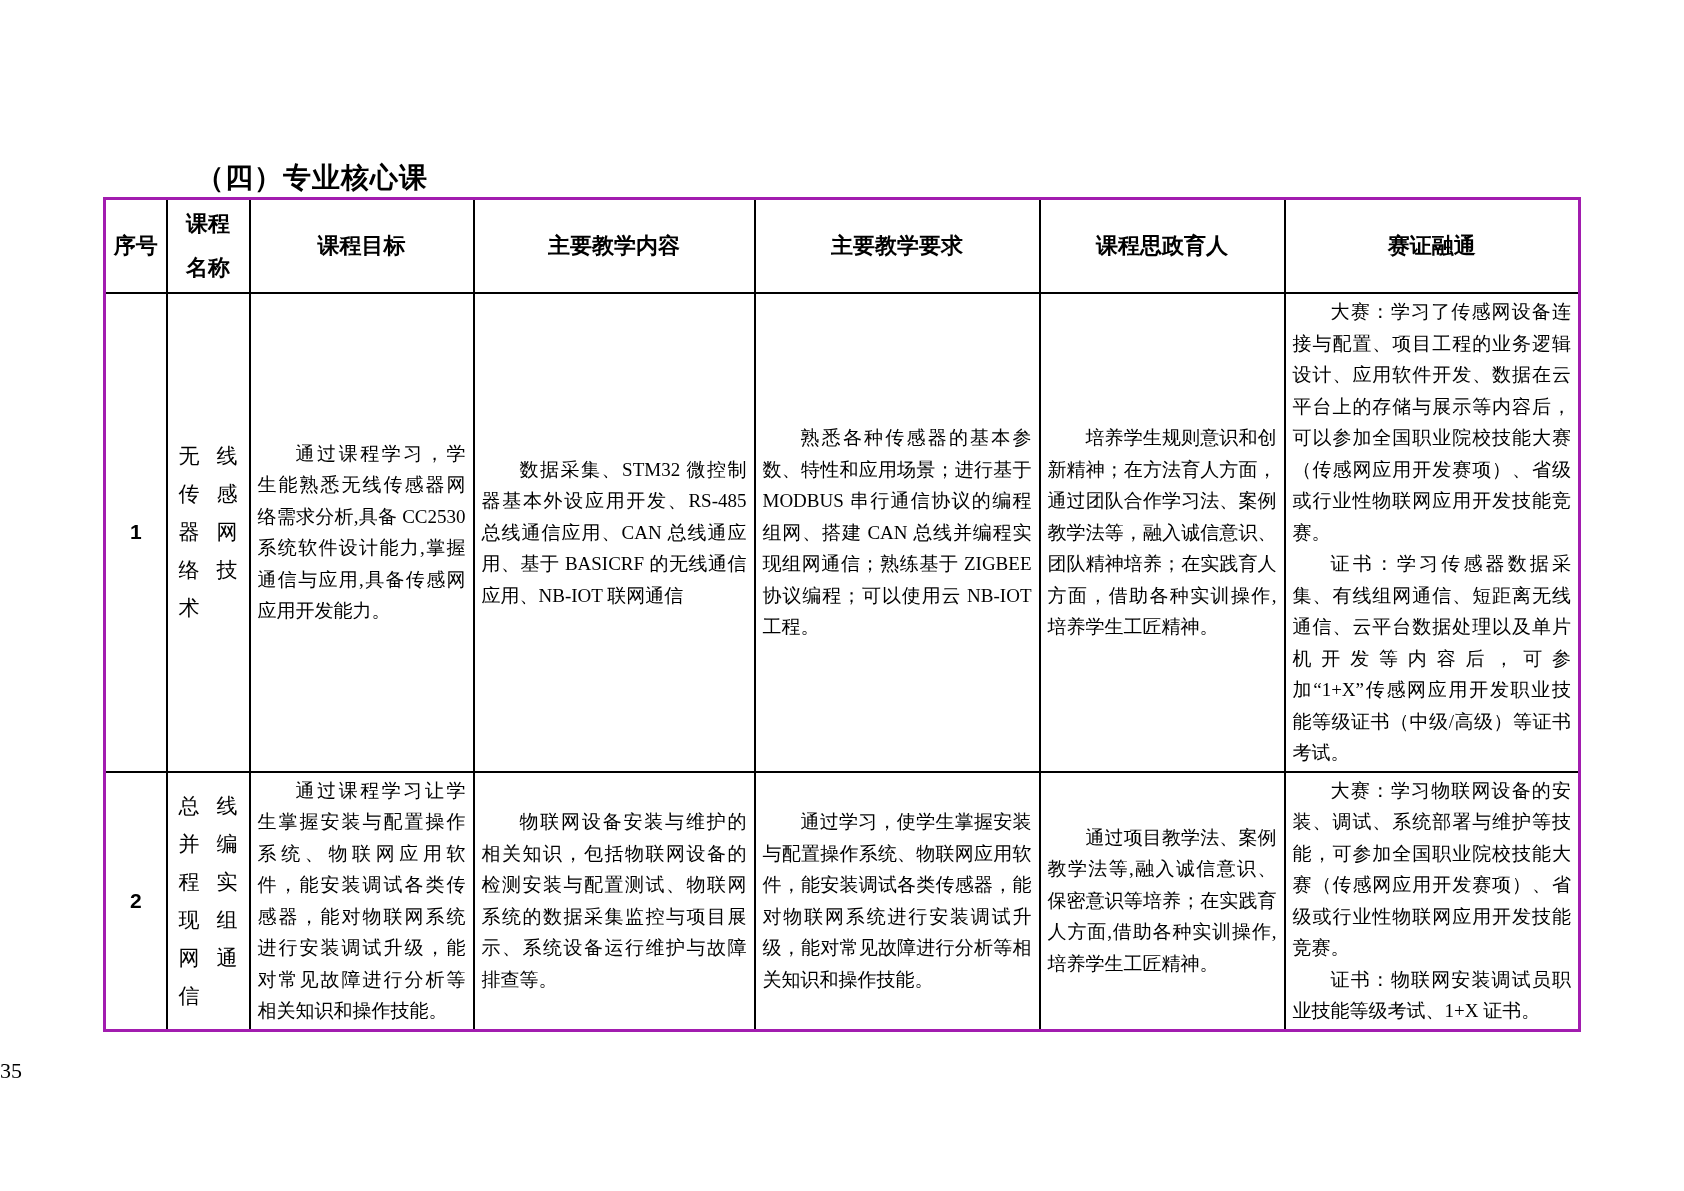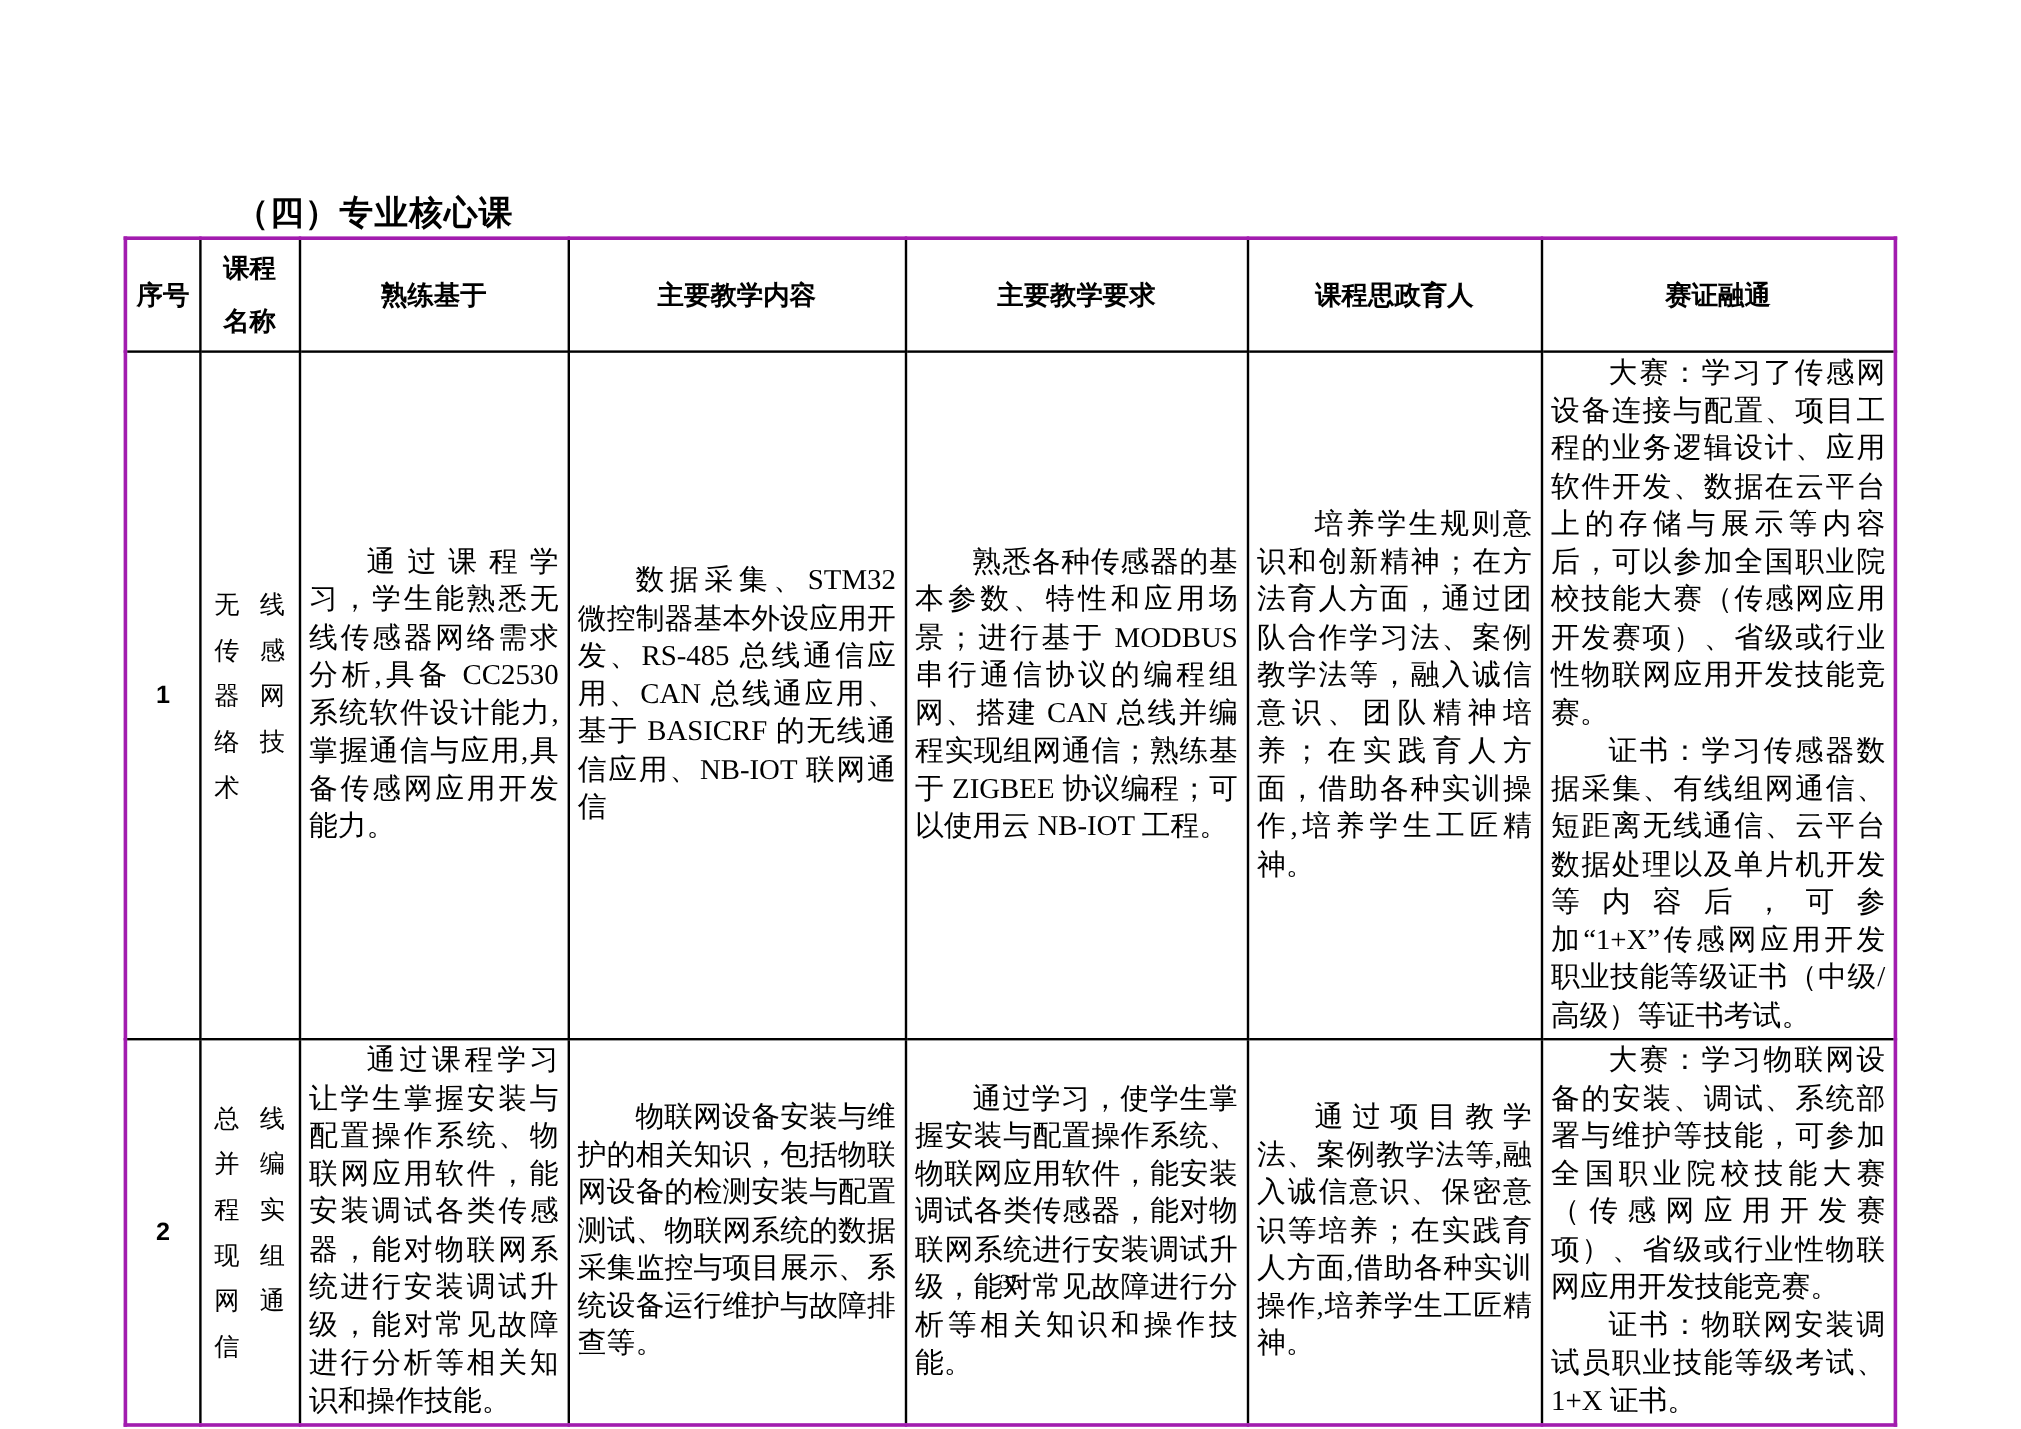--- a/index.html
+++ b/index.html
@@ -50,36 +50,35 @@
     font-size: 21px;
   }
   td.cname {
     font-size: 21px;
     line-height: 38px;
     padding: 2px 11px;
     text-align: justify;
     text-justify: inter-character;
   }
   td.body {
-    font-size: 24px;
+    font-size: 19px;
     line-height: 31.5px;
     padding: 2px 7px;
     text-align: justify;
   }
   td.body p {
     margin: 0;
     text-indent: 2em;
     text-align: justify;
   }
   .page-number {
     position: absolute;
     left: 0; top: 1058px;
     width: 100%;
-    text-align: center;
-    font-size: 18px;
+    font-size: 22px;
     font-family: "Liberation Serif", "DejaVu Serif", serif;
   }
 </style>
 </head>
 <body>
 
 <div class="doc-title">（四）专业核心课</div>
 
 <table class="core-table">
   <colgroup>
@@ -91,21 +90,21 @@
     <col style="width:245px">
     <col style="width:295px">
   </colgroup>
   <thead>
     <tr>
       <th>序号</th>
       <th class="th-two-line">
         <div>课程</div>
         <div>名称</div>
       </th>
-      <th>熟练基于</th>
+      <th>课程目标</th>
       <th>主要教学内容</th>
       <th>主要教学要求</th>
       <th>课程思政育人</th>
       <th>赛证融通</th>
     </tr>
   </thead>
   <tbody>
     <tr class="row-1">
       <td class="idx">1</td>
       <td class="cname">无线传感器网络技术</td>

